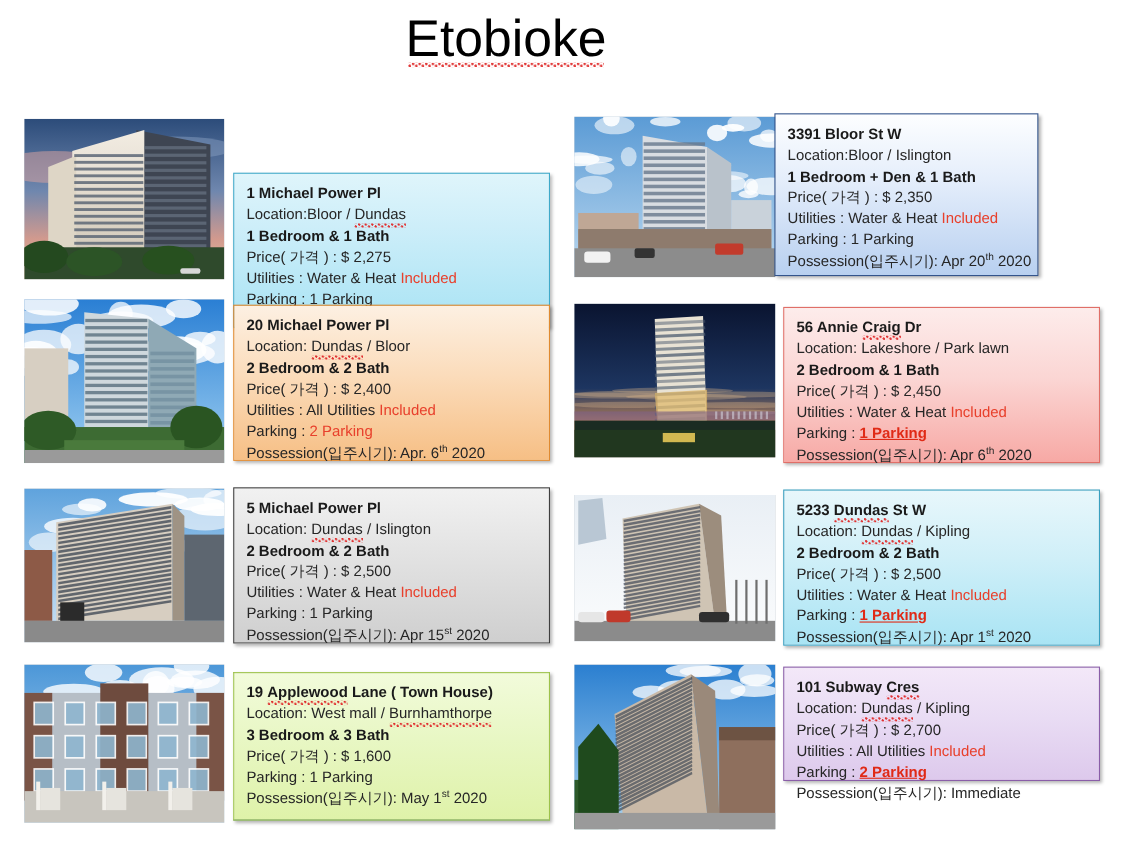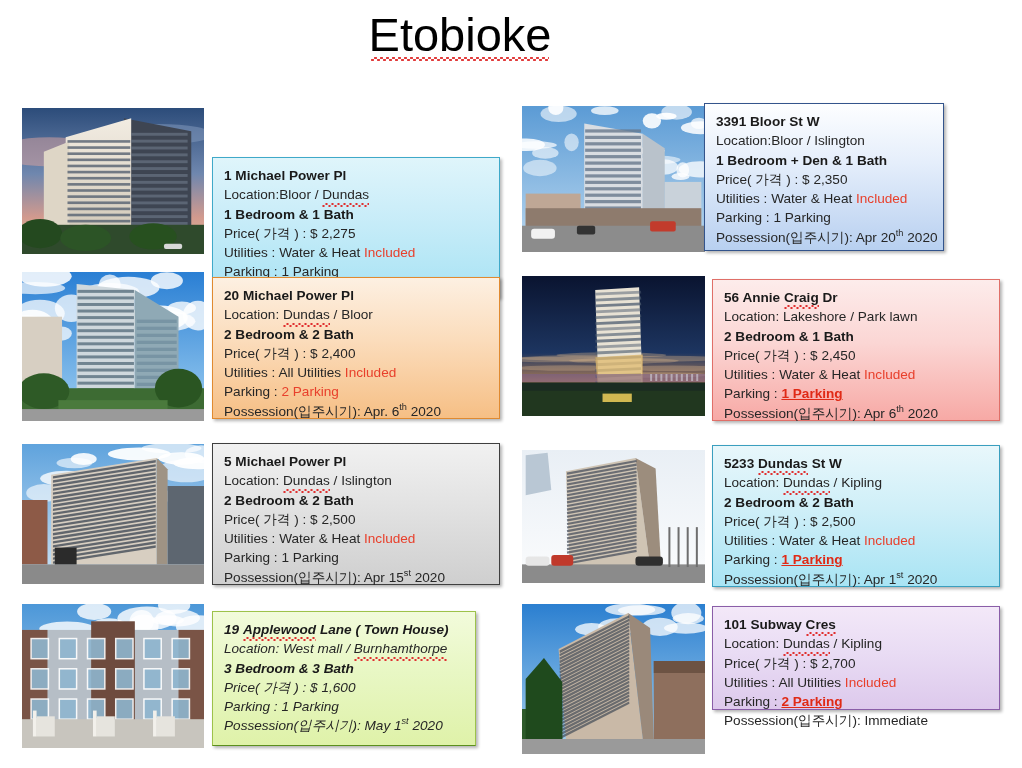--- a/index.html
+++ b/index.html
@@ -559,21 +559,21 @@
           <rect x="150.15" y="95.03999999999999" width="17.29" height="20.160000000000004" fill="#8fb6cf" opacity="0.9" stroke="#ffffff" stroke-width="1.5"></rect>
      <rect x="0" y="115.2" width="182" height="28.8" fill="#c8c5be"></rect>
      <rect x="14.56" y="112.32000000000001" width="18.2" height="20.160000000000004" fill="#e6e4de"></rect>
           <rect x="74.62" y="112.32000000000001" width="18.2" height="20.160000000000004" fill="#e6e4de"></rect>
           <rect x="134.68" y="112.32000000000001" width="18.2" height="20.160000000000004" fill="#e6e4de"></rect>
      <rect x="10.92" y="106.56" width="3.64" height="25.919999999999998" fill="#f2f0eb"></rect>
           <rect x="70.98" y="106.56" width="3.64" height="25.919999999999998" fill="#f2f0eb"></rect>
           <rect x="131.04" y="106.56" width="3.64" height="25.919999999999998" fill="#f2f0eb"></rect>
         </svg>
       </div>
-      <div class="card theme-green" style="left: 212px; top: 611px; width: 264px; height: 135px; font-style: italic;">
+      <div class="card theme-green" style="left: 212px; top: 611px; width: 288px; height: 135px;">
         <span class="ln hd">19 <span class="sq">Applewood</span> Lane ( Town House)</span>
         <span class="ln">Location: West mall / <span class="sq">Burnhamthorpe</span></span>
         <span class="ln b">3 Bedroom  &amp;  3 Bath</span>
         <span class="ln">Price( 가격 ) : $ 1,600</span>
         <span class="ln">Parking :  <span>1 Parking</span></span>
         <span class="ln">Possession(입주시기): May 1<sup>st</sup> 2020</span>
       </div>
       <div class="photo" style="left: 522px; top: 604px; width: 183px; height: 150px;">
         <svg xmlns="http://www.w3.org/2000/svg" width="183" height="150" viewBox="0 0 183 150">
      <defs>

